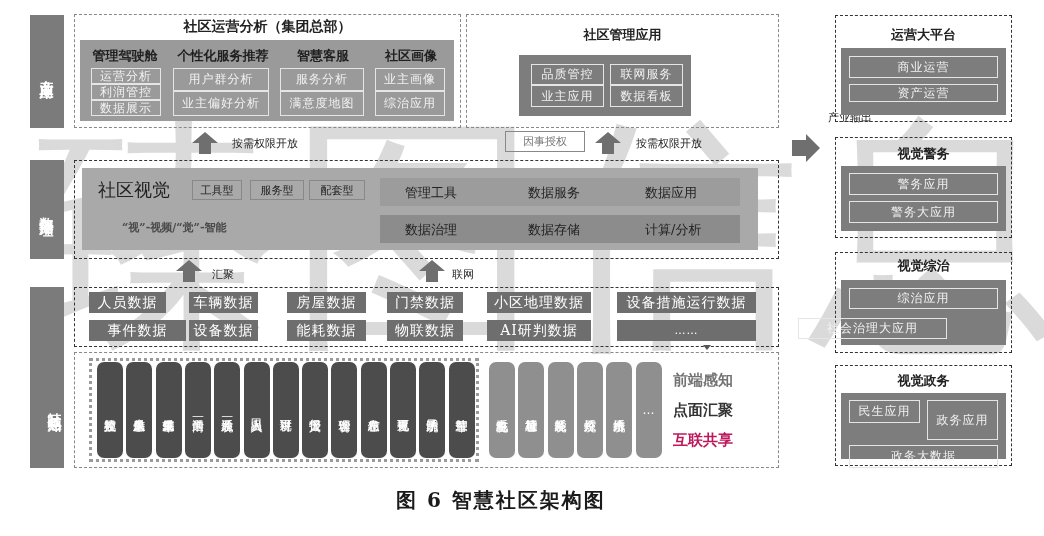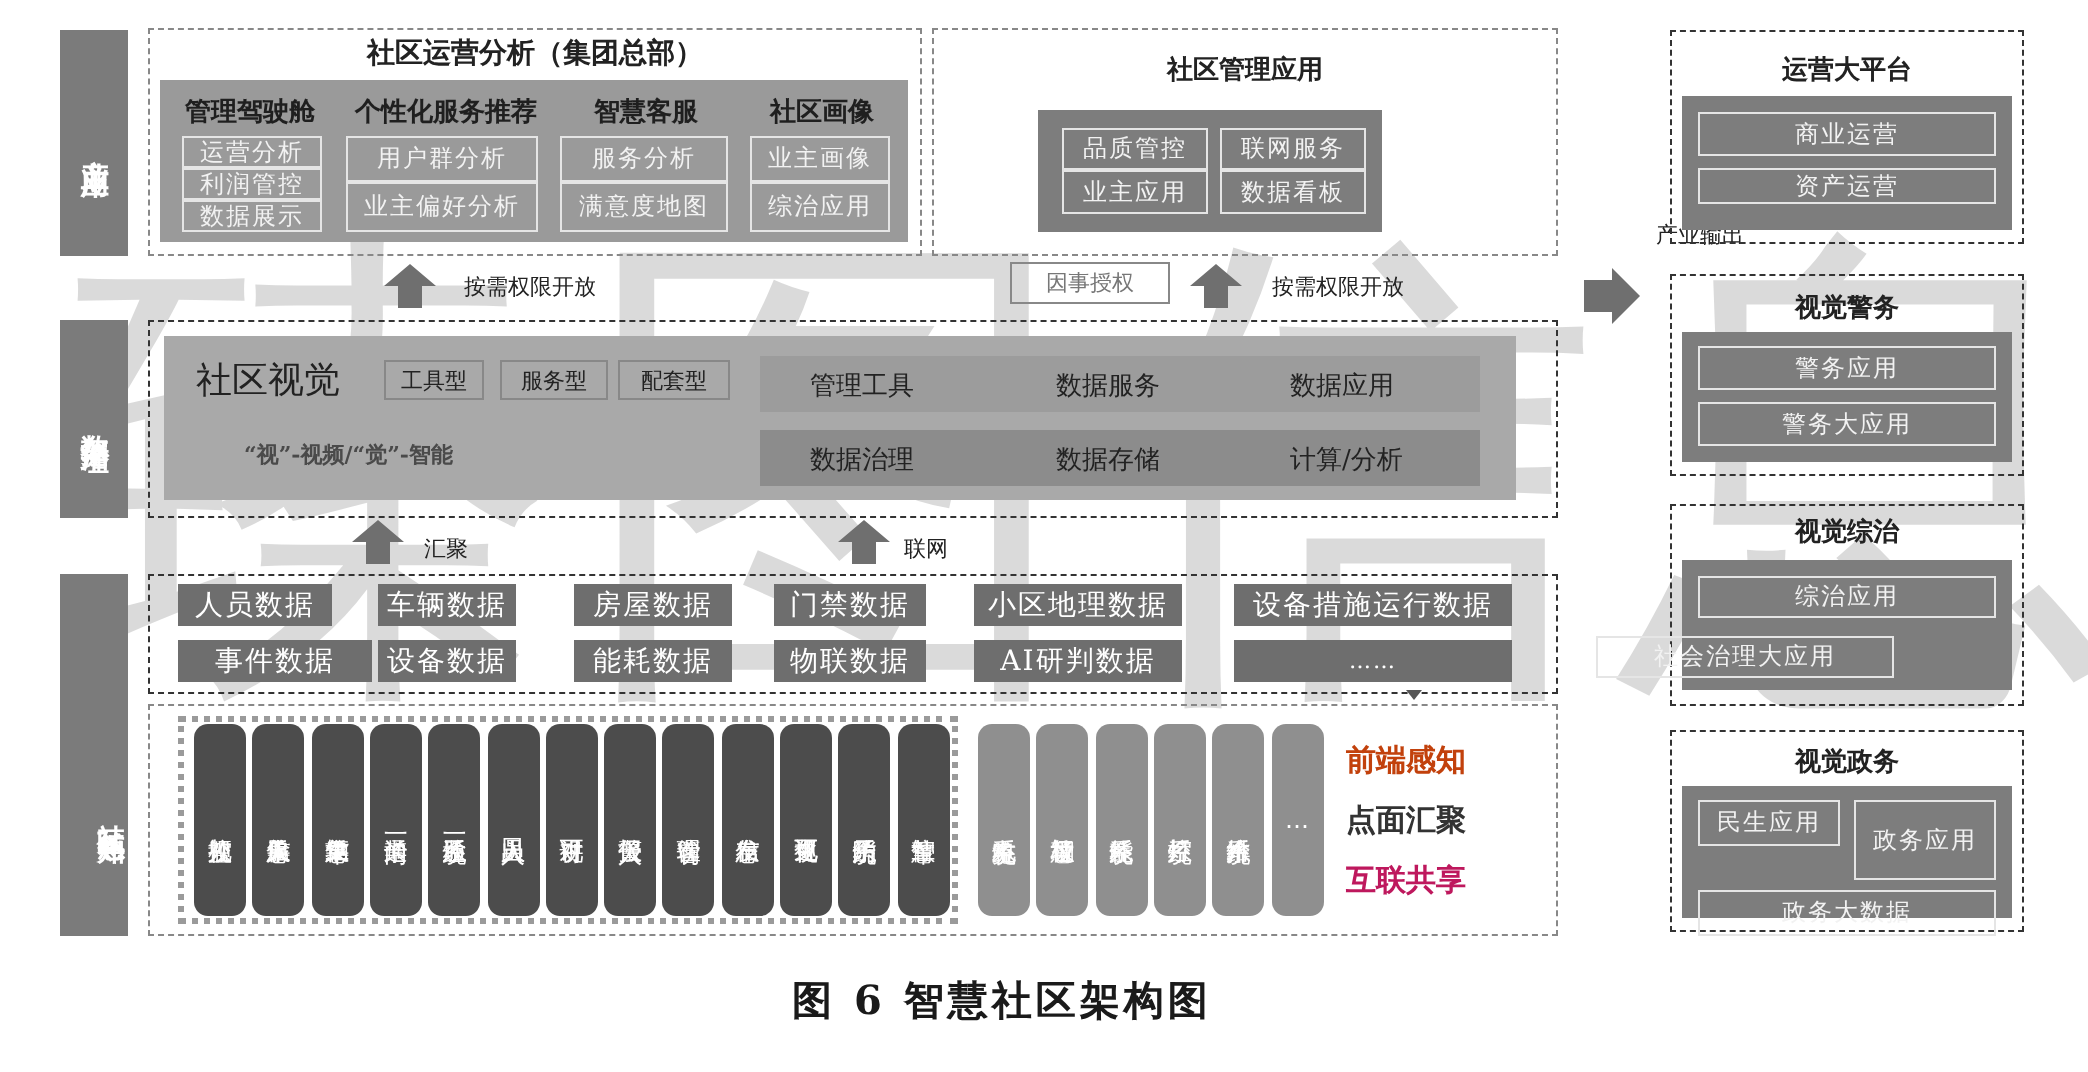--- a/index.html
+++ b/index.html
@@ -150,21 +150,21 @@
     <div class="pill dark" style="left: 448.6px; top: 362px; height: 96px;">智慧停车</div>
   </div>
 <div id="light-pills">
     <div class="pill light" style="left: 489px; top: 362px; height: 96px;">充电桩系统</div>
     <div class="pill light" style="left: 518.3px; top: 362px; height: 96px;">智慧垃圾桶</div>
     <div class="pill light" style="left: 547.6px; top: 362px; height: 96px;">能耗系统</div>
     <div class="pill light" style="left: 576.9px; top: 362px; height: 96px;">灯控系统</div>
     <div class="pill light" style="left: 606.2px; top: 362px; height: 96px;">给排水系统</div>
     <div class="pill light" style="left: 635.5px; top: 362px; height: 96px; writing-mode: horizontal-tb;">…</div>
   </div>
-<div class="abs" style="left:673px; top:371px; font-size:15px; font-weight:bold; color:#c2410c;">前端感知</div>
+<div class="abs" style="left:673px; top:371px; font-size:15px; font-weight:bold; color:#737373;">前端感知</div>
 <div class="abs" style="left:673px; top:401px; font-size:15px; font-weight:bold; color:#333;">点面汇聚</div>
 <div class="abs" style="left:673px; top:431px; font-size:15px; font-weight:bold; color:#be185d;">互联共享</div>
 
 <div class="small-label" style="left:781px; top:110px;margin-left:47px;">产业输出</div>
 <svg class="abs" style="left:792px; top:134px; width:28px; height:28px;" viewBox="0 0 28 28">
     <polygon points="0,6 14,6 14,0 28,14 14,28 14,22 0,22" fill="#6f6f6f"></polygon>
   </svg>
 
 <div class="dash-dark" style="left:835px; top:15px; width:177px; height:107px;"></div>
 <div class="title-bold" style="left:835px; top:26px; width:177px; font-size:13px;">运营大平台</div>

